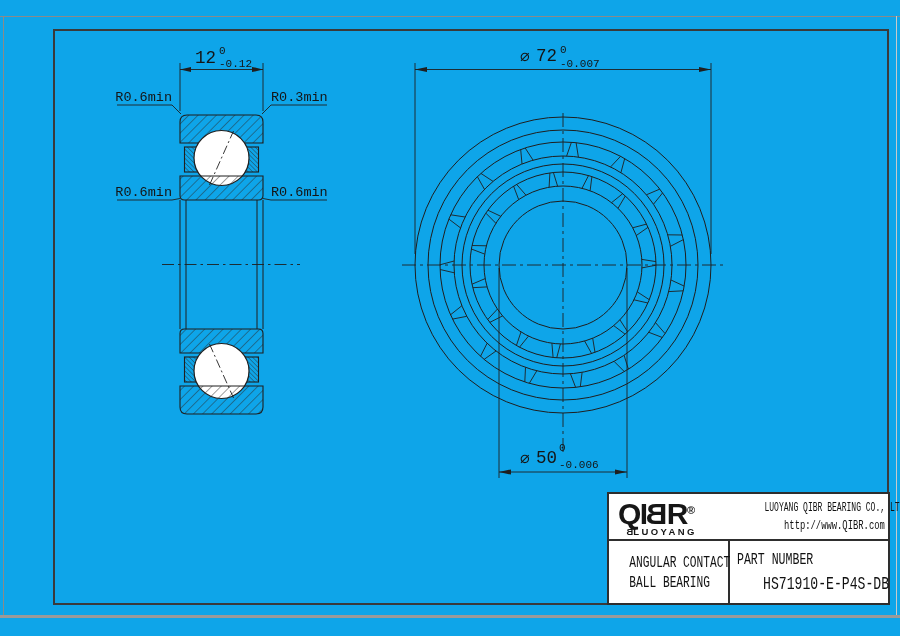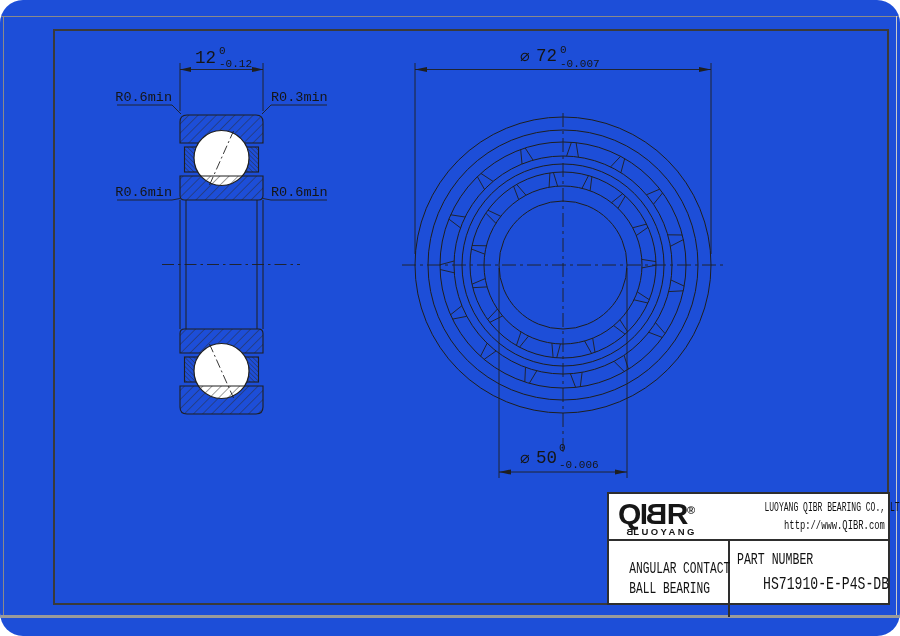--- a/index.html
+++ b/index.html
@@ -1,17 +1,17 @@
 <!DOCTYPE html>
 <html><head>
 <meta charset="utf-8">
 <style>
   html,body{margin:0;padding:0;background:#fff;}
-  #stage{position:relative;width:900px;height:636px;background:#1d4ed8;overflow:hidden;
-         font-family:"Liberation Mono","DejaVu Sans Mono",monospace;border-radius:23px;}
+  #stage{position:relative;width:900px;height:636px;background:#0ea5e9;overflow:hidden;
+         font-family:"Liberation Mono","DejaVu Sans Mono",monospace;}
   
   .pb{position:absolute;background:#8a8a8a;}
   #pb-top{left:0;top:16px;width:900px;height:1px;}
   #pb-left{left:3px;top:16px;width:1px;height:601px;}
   #pb-right{left:896px;top:16px;width:1px;height:601px;background:#c9c9c9;}
   #pb-bottom{left:0;top:615px;width:900px;height:3px;background:#9a9a9a;}
   
   #frame{position:absolute;left:53px;top:29px;width:836px;height:576px;
          border:2px solid #3a3a3a;box-sizing:border-box;}
   svg{position:absolute;left:0;top:0;}
@@ -25,21 +25,21 @@
   #logo-main{font-family:"Liberation Sans",sans-serif;font-weight:bold;font-size:30px;
              line-height:26px;letter-spacing:-1.5px;color:#161616;white-space:nowrap;}
   #logo-main .mirror{display:inline-block;transform:scaleX(-1);}
   #logo-reg{font-size:11px;vertical-align:10px;letter-spacing:0;}
   #logo-sub{font-family:"Liberation Sans",sans-serif;font-weight:bold;font-size:9.5px;
             letter-spacing:2.4px;margin:-1px 0 0 6px;color:#161616;}
   #logo-sub .mirror{display:inline-block;transform:scaleX(-1);}
   #company-cell{flex:1;text-align:center;line-height:17px;padding-top:1px;}
   #company-name{font-size:12px;transform:scaleX(.67);transform-origin:50% 50%;white-space:nowrap;}
   #company-site{font-size:13px;transform:scaleX(.68);transform-origin:50% 50%;white-space:nowrap;}
-  #tb-row2{display:flex;height:76px;}
+  #tb-row2{display:flex;height:64px;}
   #product-cell{width:121px;flex:none;border-right:2px solid #2e2e2e;box-sizing:border-box;
                 display:flex;flex-direction:column;justify-content:center;text-align:center;line-height:20px;}
   #product-cell div{font-size:17px;transform:scaleX(.66);transform-origin:50% 50%;white-space:nowrap;}
   #pn-cell{flex:1;padding:9px 0 0 7px;}
   #pn-label{font-size:17px;transform:scaleX(.68);transform-origin:0 50%;white-space:nowrap;}
   #pn-value{font-size:17.5px;transform:scaleX(.75);transform-origin:0 50%;margin:5px 0 0 26px;white-space:nowrap;}
 </style>
 </head>
 <body>
 

